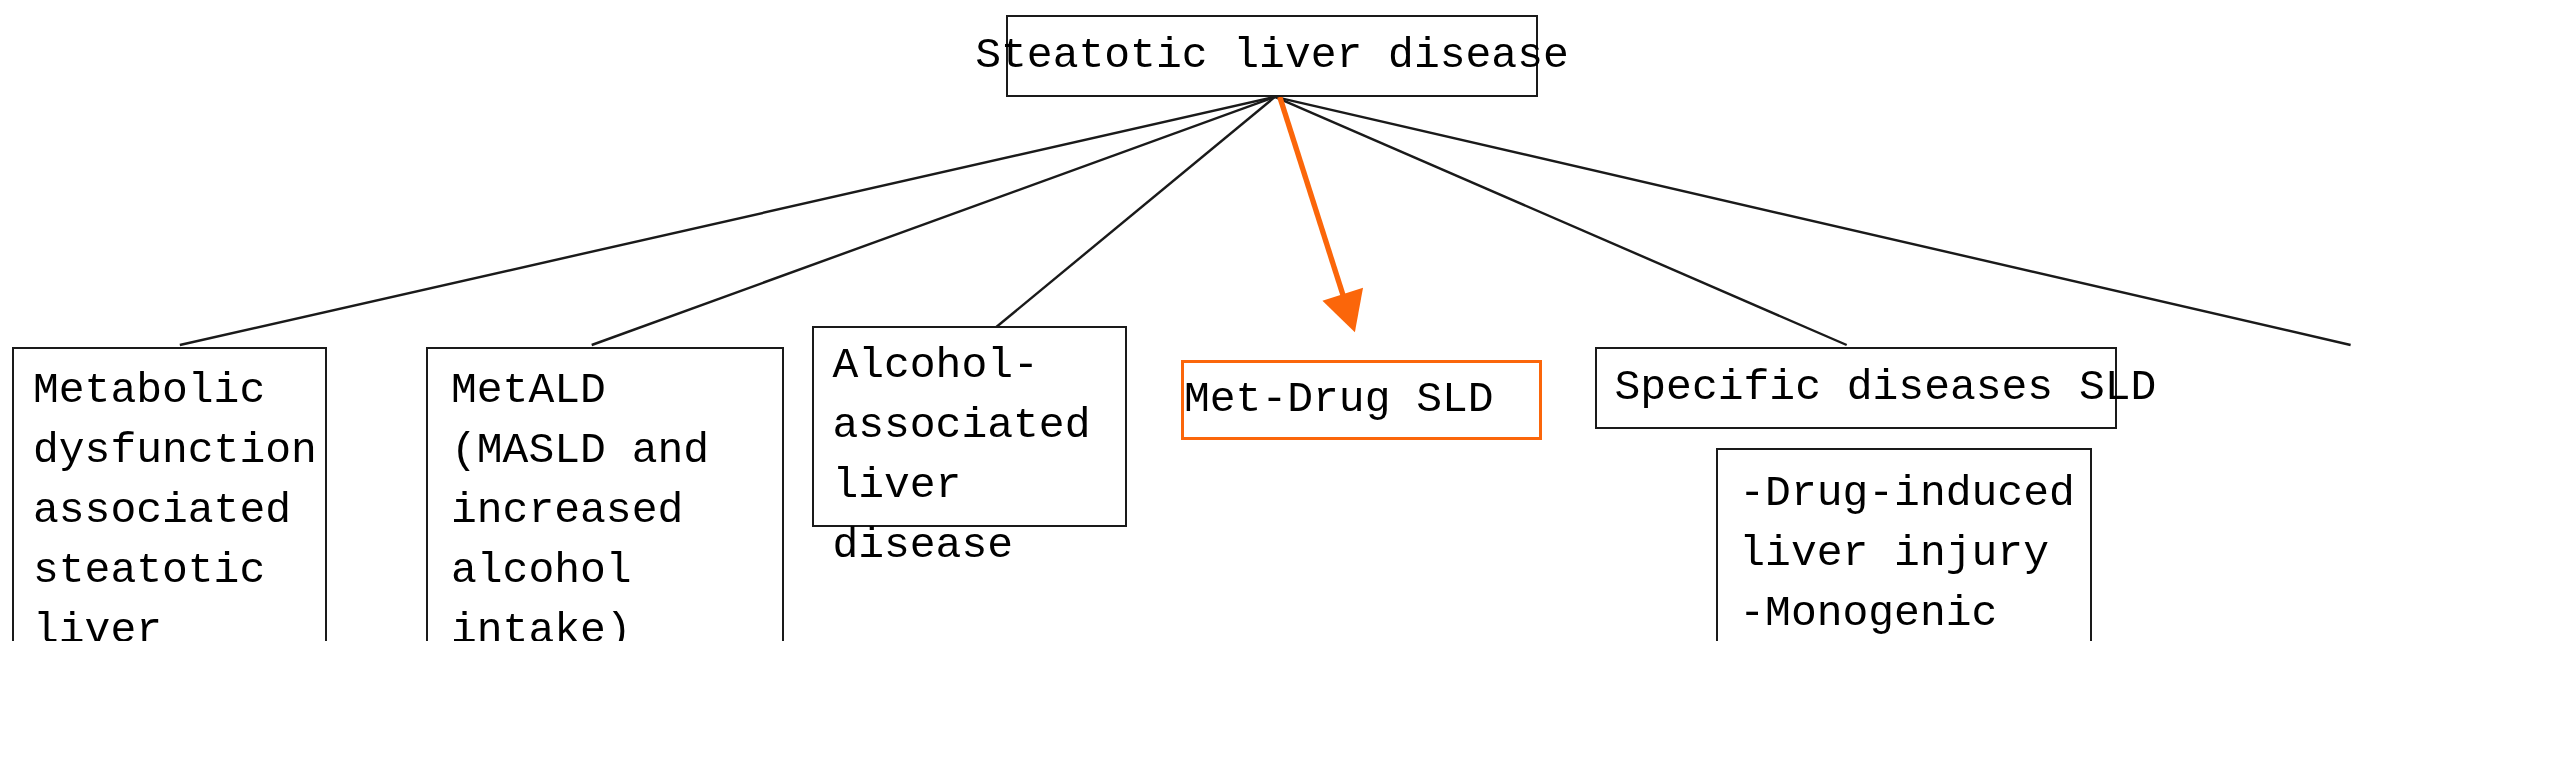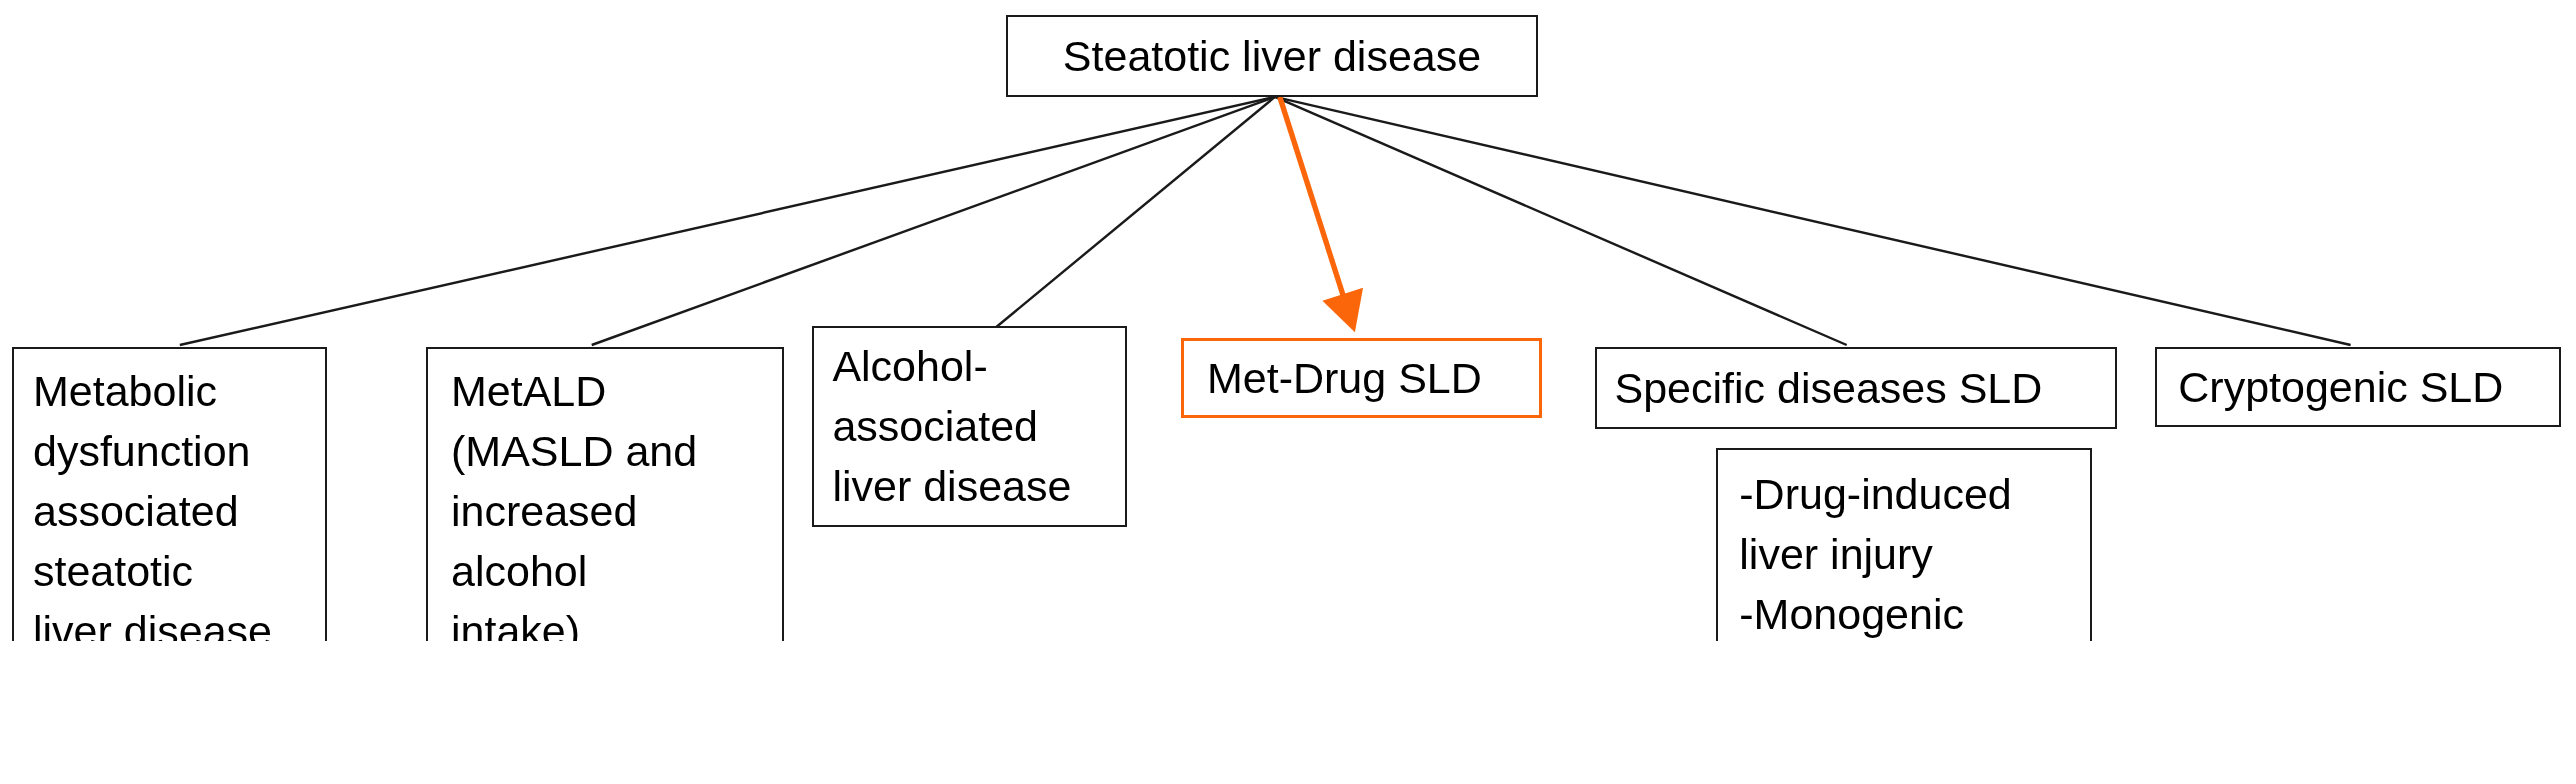--- a/index.html
+++ b/index.html
@@ -1,21 +1,21 @@
 <!DOCTYPE html>
 <html style="--accent: #fb660a; --line: #1a1a1a; --bg: #ffffff; --text: #000000;"><head>
 <meta charset="utf-8">
 <style>
   html, body { margin: 0; padding: 0; background: #ffffff; }
   #canvas {
     position: relative;
     width: 2576px;
     height: 641px;
     background: var(--bg, #ffffff);
-    font-family: Liberation Sans, sans-serif;
+    font-family: Liberation Mono, monospace;
     color: var(--text, #000000);
     overflow: hidden;
   }
   #connectors {
     position: absolute;
     left: 0; top: 0;
     width: 2576px; height: 784px;
     pointer-events: none;
   }
   .node {
@@ -30,21 +30,21 @@
   }
   .single {
     display: flex;
     align-items: center;
     white-space: nowrap;
   }
   .node-root    { left: 1006px; top: 14.5px;  width: 532px; height: 82px; justify-content: center; }
   .node-masld   { left: 11.6px;   top: 347px; width: 315px; height: 320px; padding: 11.6px 0 0 19.4px; }
   .node-metald  { left: 401px;  top: 347px; width: 358px; height: 321px; padding: 11.6px 0 0 23px; margin-left: 25px; }
   .node-ald     { left: 812px;  top: 326px; width: 315px; height: 201px; padding: 7.8px 0 0 18.4px; }
-  .node-metdrug { left: 1181px; top: 338px; width: 361px; height: 80px; padding-left: 23px;
+  .node-metdrug { left: 1181px; top: 360px; width: 361px; height: 80px; 
                   border: 3.9px solid var(--accent, #fb660a); }
   .node-specific{ left: 1595px; top: 347px; width: 522px; height: 82px; padding-left: 17.5px; }
   .node-crypto  { left: 2155px; top: 347px; width: 406px; height: 80px; padding-left: 21.3px; }
   .node-sub     { left: 1668px; top: 448px; width: 376px; height: 321px; padding: 13.6px 0 0 21.3px; margin-left: 48px; }
 </style>
 </head>
 <body>
 
 <div id="canvas">
 
@@ -83,23 +83,20 @@
 liver disease</div>
 
   <div class="node single node-metdrug">
     <span>Met-Drug SLD</span>
   </div>
 
   <div class="node single node-specific">
     <span>Specific diseases SLD</span>
   </div>
 
-  <div class="node single node-crypto">
-    <span>Cryptogenic SLD</span>
-  </div>
 
   <div class="node node-sub">-Drug-induced
 liver injury
 -Monogenic
 diseases
 -Miscellaneous</div>
 
 </div>
 
 

